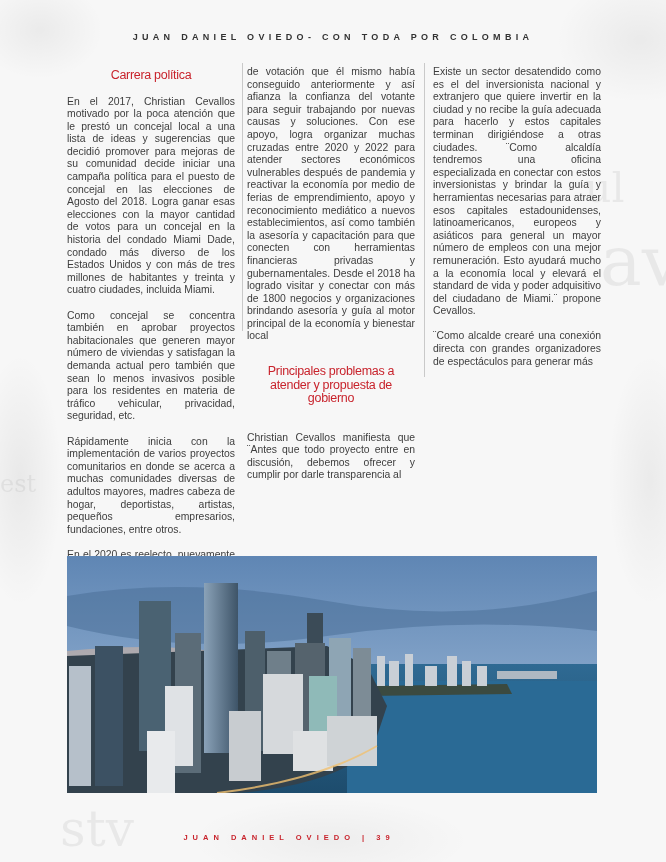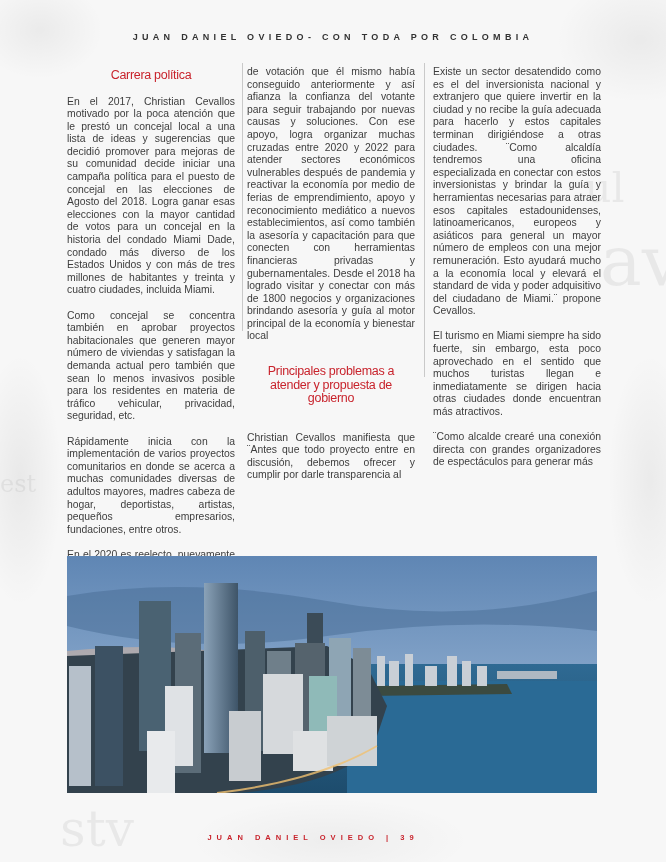--- a/index.html
+++ b/index.html
@@ -44,21 +44,21 @@
   .divider { position: absolute; width: 1px; background: #c9c9c9; }
   .div1 { left: 242px; top: 63px; height: 268px; }
   .div2 { left: 424px; top: 63px; height: 314px; }
   .photo {
     position: absolute; left: 67px; top: 556px; width: 530px; height: 237px;
     overflow: hidden; background: #2e5672;
   }
   .photo svg { display: block; }
   .footer {
     position: absolute; top: 833px; left: 0; width: 578px; text-align: center;
-    font-size: 7.5px; letter-spacing: 5px; color: #c8232c; font-weight: bold; margin-left: 24px;
+    font-size: 7.5px; letter-spacing: 5px; color: #c8232c; font-weight: bold;
   }
 </style>
 </head>
 <body>
 
 <div class="bg-texture"></div>
 <div class="bg-word" style="left:585px;top:164px;font-size:41px;">ul</div>
 <div class="bg-word" style="left:600px;top:220px;font-size:70px;">ave</div>
 <div class="bg-word" style="left:0px;top:470px;font-size:24px;">est</div>
 <div class="bg-word" style="left:60px;top:800px;font-size:50px;">stv</div>
@@ -77,21 +77,20 @@
 </div>
 
 <div class="col col2">
   <p>de votación que él mismo había conseguido anteriormente y así afianza la confianza del votante para seguir trabajando por nuevas causas y soluciones. Con ese apoyo, logra organizar muchas cruzadas entre 2020 y 2022 para atender sectores económicos vulnerables después de pandemia y reactivar la economía por medio de ferias de emprendimiento, apoyo y reconocimiento mediático a nuevos establecimientos, así como también la asesoría y capacitación para que conecten con herramientas financieras privadas y gubernamentales. Desde el 2018 ha logrado visitar y conectar con más de 1800 negocios y organizaciones brindando asesoría y guía al motor principal de la economía y bienestar local</p>
   <h2 class="section-title">Principales problemas a atender y propuesta de gobierno</h2>
   <p>Christian Cevallos manifiesta que ¨Antes que todo proyecto entre en discusión, debemos ofrecer y cumplir por darle transparencia al</p>
 </div>
 
 <div class="col col3">
   <p>Existe un sector desatendido como es el del inversionista nacional y extranjero que quiere invertir en la ciudad y no recibe la guía adecuada para hacerlo y estos capitales terminan dirigiéndose a otras ciudades. ¨Como alcaldía tendremos una oficina especializada en conectar con estos inversionistas y brindar la guía y herramientas necesarias para atraer esos capitales estadounidenses, latinoamericanos, europeos y asiáticos para general un mayor número de empleos con una mejor remuneración. Esto ayudará mucho a la economía local y elevará el standard de vida y poder adquisitivo del ciudadano de Miami.¨ propone Cevallos.</p>
-  <p>El turismo en Miami siempre ha sido fuerte, sin embargo, esta poco aprovechado en el sentido que muchos turistas llegan e inmediatamente se dirigen hacia otras ciudades donde encuentran más atractivos.</p>
   <p>¨Como alcalde crearé una conexión directa con grandes organizadores de espectáculos para generar más</p>
 </div>
 
 <div class="photo" title="Aerial view of Miami skyline at dusk along Biscayne Bay">
   <svg width="530" height="237" viewBox="0 0 530 237">
     <defs>
       <linearGradient id="sky" x1="0" y1="0" x2="0" y2="1">
         <stop offset="0" stop-color="#5f86b4"></stop>
         <stop offset="0.45" stop-color="#7fa0c6"></stop>
         <stop offset="0.75" stop-color="#9db4cf"></stop>

